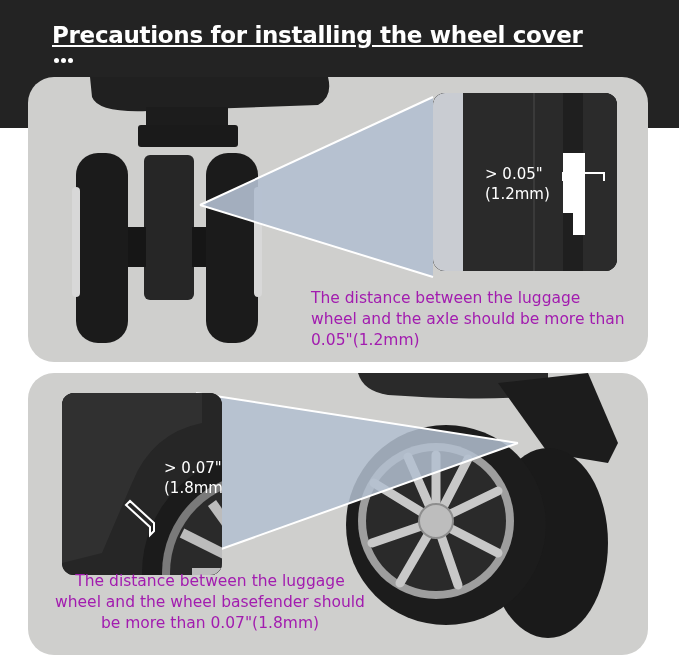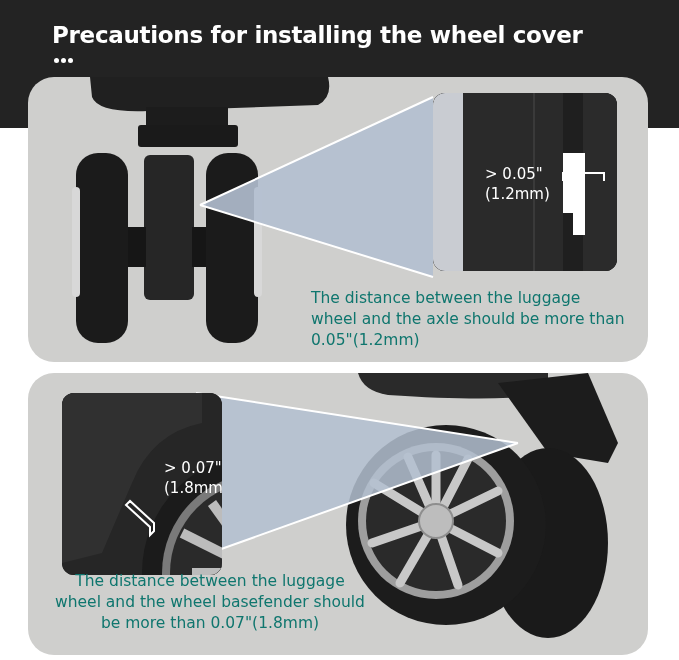--- a/index.html
+++ b/index.html
@@ -1,24 +1,24 @@
 <!DOCTYPE html>
 <html><head>
 <meta charset="utf-8">
 <style>
   * { box-sizing: border-box; margin: 0; padding: 0; }
   body { width: 679px; height: 660px; background: #ffffff; position: relative; overflow: hidden; font-family: "DejaVu Sans", sans-serif; }
   .dark-band { position: absolute; left: 0; top: 0; width: 679px; height: 128px; background: #232323; }
-  .title { position: absolute; left: 52px; top: 22px; color: #ffffff; font-weight: bold; font-size: 23px; letter-spacing: -0.3px; white-space: nowrap; }
+  .title { position: absolute; left: 52px; top: 22px; color: #ffffff; font-weight: bold; font-size: 23px; letter-spacing: -0.3px; white-space: nowrap; text-decoration: underline; }
   .dots { position: absolute; left: 54px; top: 58px; display: flex; gap: 2px; }
   .dots span { width: 5px; height: 5px; background: #fff; border-radius: 50%; display: block; }
   .panel { position: absolute; left: 28px; width: 620px; background: #cfcfcd; border-radius: 26px; overflow: hidden; }
   .panel1 { top: 77px; height: 285px; }
   .panel2 { top: 373px; height: 282px; }
-  .caption { position: absolute; color: #0f766e; font-size: 15.5px; line-height: 21px; }
+  .caption { position: absolute; color: #a21caf; font-size: 15.5px; line-height: 21px; }
   .cap1 { left: 283px; top: 211px; width: 320px; }
   .cap2 { left: 22px; top: 198px; width: 320px; text-align: center; }
   .inset { position: absolute; border-radius: 12px; overflow: hidden; background: #1e1e1e; }
   .inset1 { left: 405px; top: 16px; width: 184px; height: 178px; }
   .inset2 { left: 34px; top: 20px; width: 160px; height: 182px; }
   .measure { position: absolute; color: #ffffff; font-size: 15px; line-height: 19px; white-space: nowrap; }
   svg { position: absolute; left: 0; top: 0; }
 </style>
 </head>
 <body>

